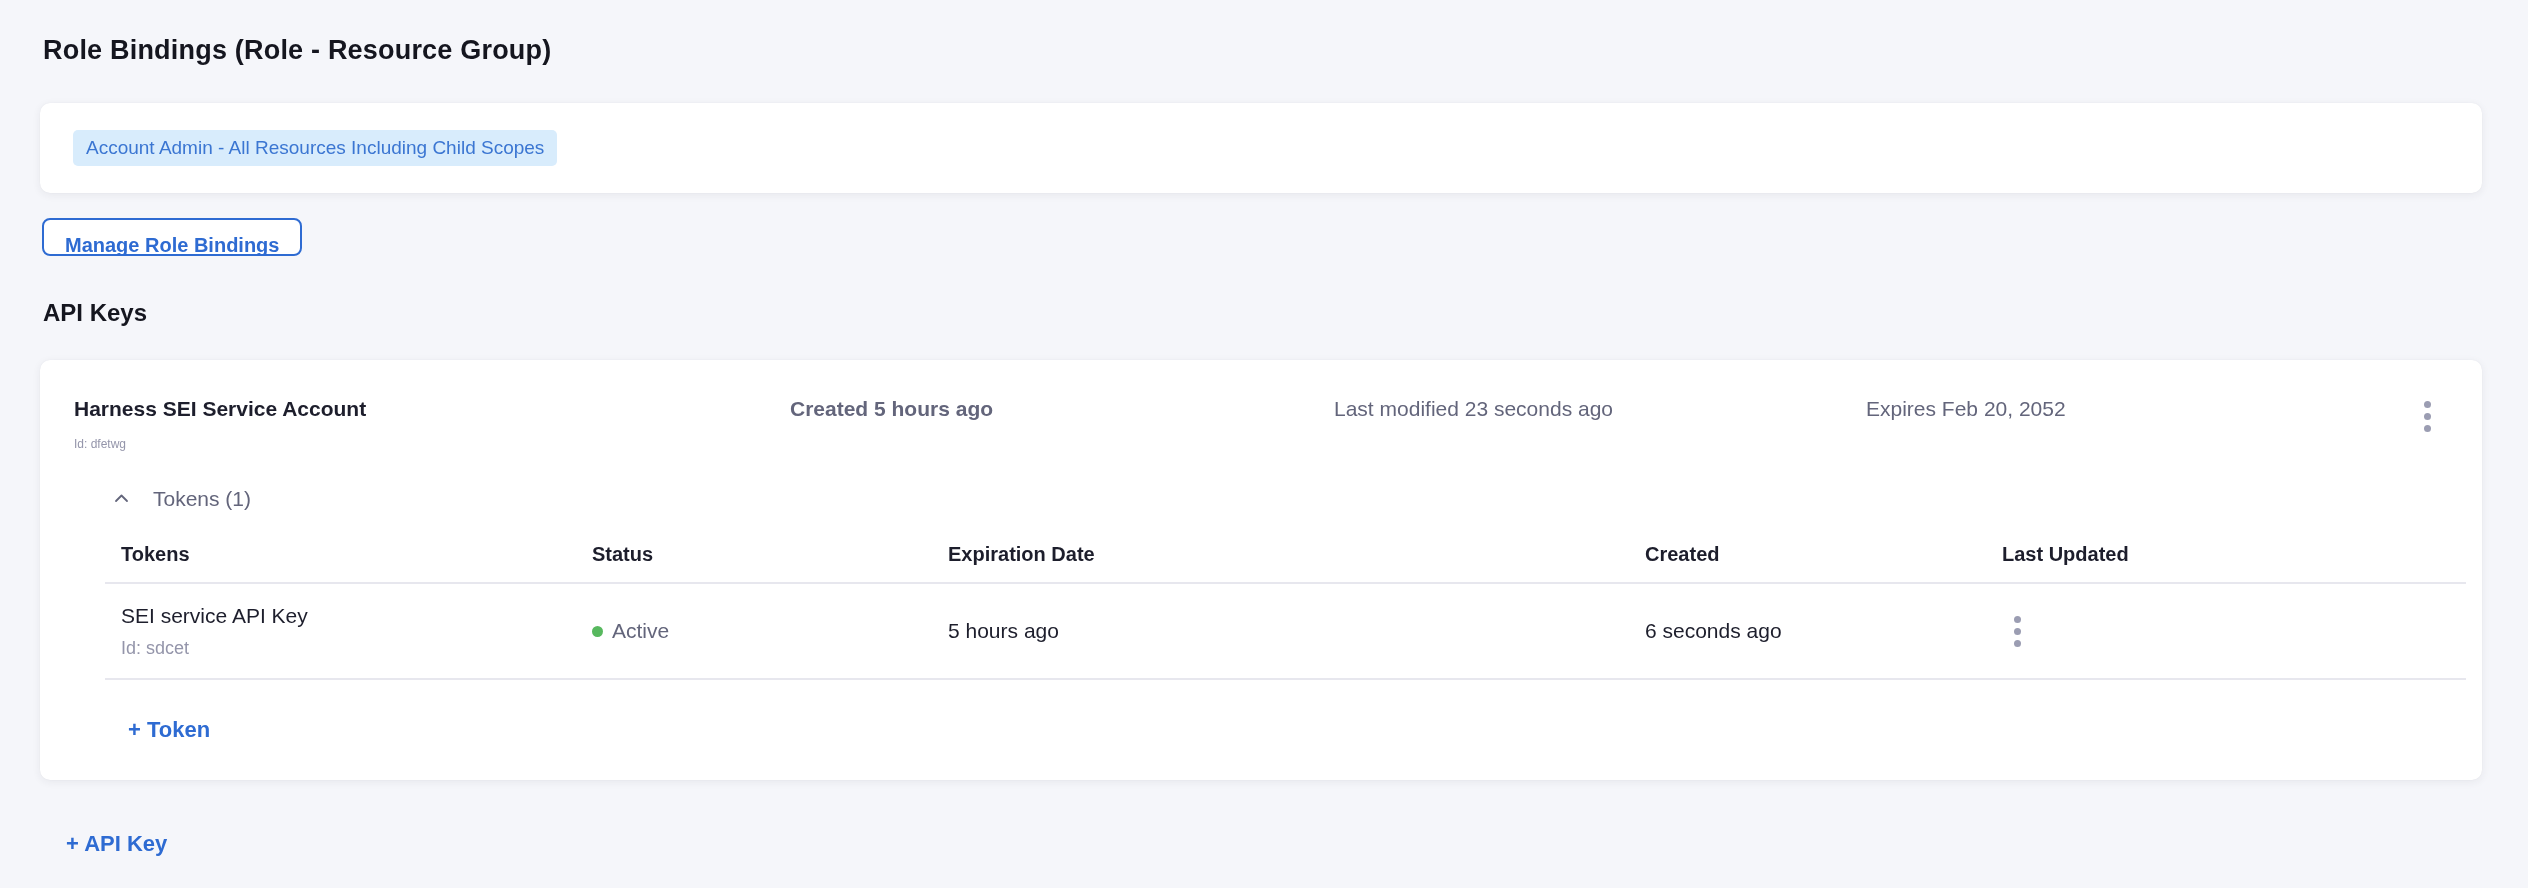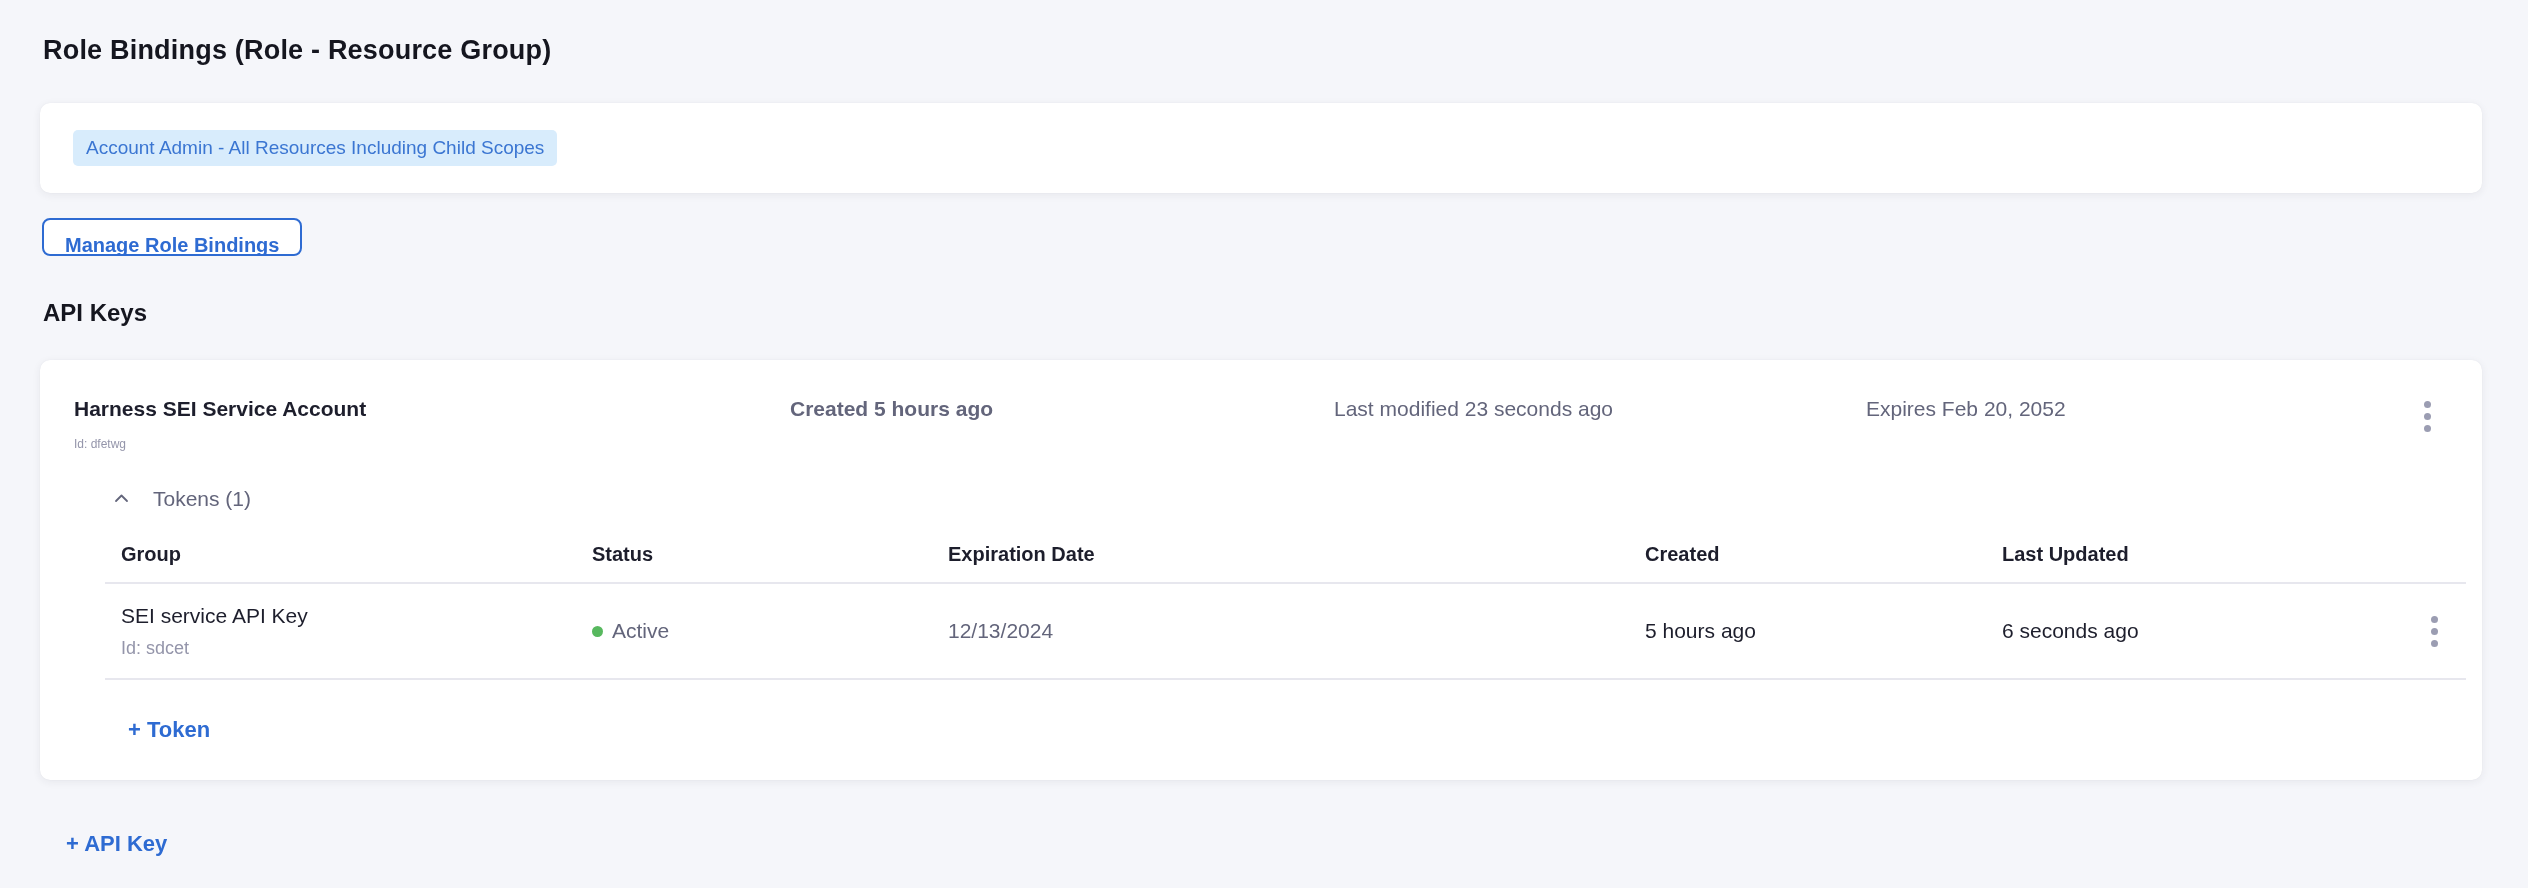--- a/index.html
+++ b/index.html
@@ -166,38 +166,37 @@
       <span class="chev">
         <svg width="15" height="10" viewBox="0 0 15 10">
             <polyline points="2,8 7.5,2.5 13,8" fill="none" stroke="#63657b" stroke-width="1.8" stroke-linecap="round" stroke-linejoin="round"></polyline>
           </svg>
       </span>
       <span>Tokens (1)</span>
     </button>
 
     <div class="tokens-table">
       <div class="trow trow-head">
-        <div class="th cell-token">Group</div>
+        <div class="th cell-token">Tokens</div>
         <div class="th">Status</div>
         <div class="th">Expiration Date</div>
         <div class="th">Created</div>
         <div class="th">Last Updated</div>
         <div class="th"></div>
       </div>
 
       <div class="trow trow-body">
         <div class="cell-token">
           <div class="token-name">SEI service API Key</div>
           <div class="token-id">Id: sdcet</div>
         </div>
         <div class="status-cell">
           <span class="status-dot"></span>
           <span class="cell-gray">Active</span>
         </div>
-        <div class="cell-gray">12/13/2024</div>
         <div class="cell-dark">5 hours ago</div>
         <div class="cell-dark">6 seconds ago</div>
         <button class="kebab row-kebab" aria-label="token menu">
           <span style="display:contents"><i></i><i></i><i></i></span>
         </button>
       </div>
     </div>
 
     <button class="link-btn add-token">+ Token</button>
   </div>

